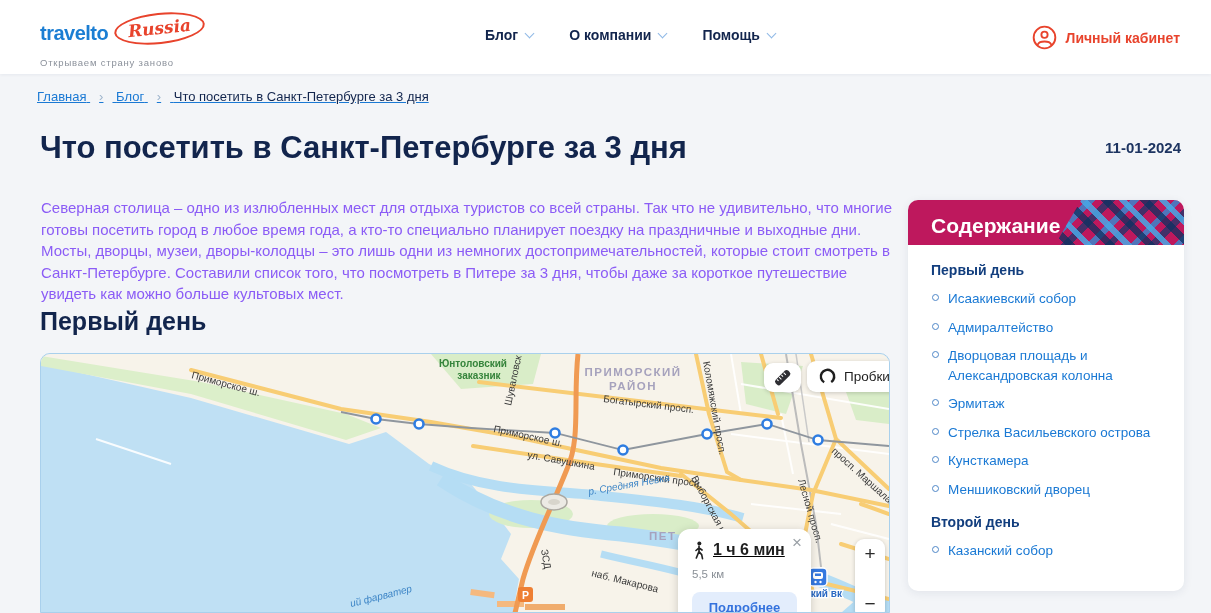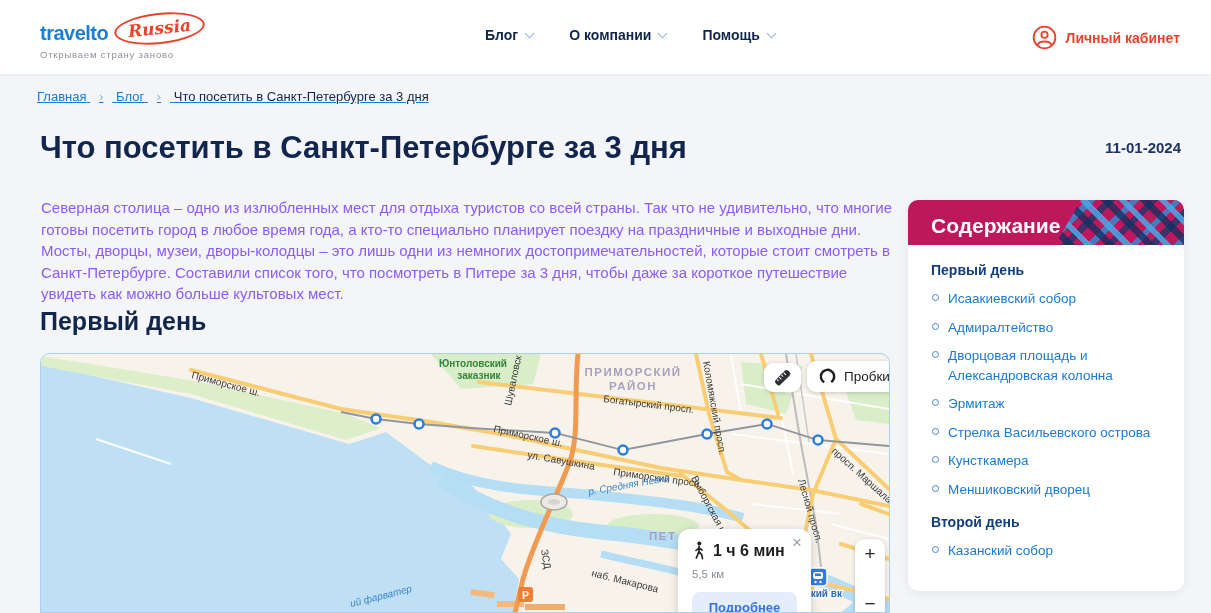--- a/index.html
+++ b/index.html
@@ -8,21 +8,21 @@
   #page { position:relative; width:1211px; height:613px; }
 
   
   .header { position:absolute; left:0; top:0; width:1211px; height:74px; background:#fff;
             box-shadow:0 1px 3px rgba(20,40,80,.06); }
   .logo { position:absolute; left:40px; top:13px; cursor:pointer; }
   .logo-main { font-size:20px; font-weight:800; color:#1b7ed3; letter-spacing:-.5px; line-height:30px; }
   .logo-russia { display:inline-block; font-family:"DejaVu Serif", serif; font-style:italic; font-weight:700;
                  color:#e8432c; font-size:17px; border:2px solid #e8432c; border-radius:50%;
                  padding:3px 12px 4px; transform:rotate(-6deg); margin-left:6px; vertical-align:6px; }
-  .logo-tagline { font-size:9.5px; color:#8b919b; letter-spacing:.8px; margin-top:1px; }
+  .logo-tagline { font-size:9.5px; color:#8b919b; letter-spacing:.8px; margin-top:9px; }
   .main-nav { position:absolute; left:485px; top:27px; display:flex; gap:36px; }
   .nav-item { font-size:14px; font-weight:700; color:#12254d; cursor:pointer; white-space:nowrap; }
   .chev { display:inline-block; width:7px; height:7px; border-right:1.8px solid #8fb9e6;
           border-bottom:1.8px solid #8fb9e6; transform:rotate(45deg); margin-left:8px; vertical-align:3px; }
   .account { position:absolute; right:31px; top:25px; display:flex; align-items:center; gap:9px; cursor:pointer; }
   .account-label { font-size:14px; font-weight:700; color:#e8432c; }
 
   
   .breadcrumb { position:absolute; left:37px; top:89px; font-size:13px; color:#1a79d4;text-decoration:underline; }
   .breadcrumb .sep { color:#9db4cc; margin:0 9px; font-size:13px; }
@@ -42,21 +42,21 @@
   .btn-ruler { left:683px; top:9px; width:37px; height:29px; }
   .btn-traffic { left:726px; top:7px; height:31px; padding:0 11px; gap:7px; }
   .btn-traffic span { font-size:13.5px; color:#1f1f1f; }
   .zoom-ctl { position:absolute; left:814px; top:185px; width:30px; height:80px; background:#fff;
               border-radius:9px; box-shadow:0 1px 4px rgba(0,0,0,.2); display:flex; flex-direction:column;
               align-items:center; justify-content:space-between; padding:6px 0; }
   .zoom-ctl div { font-size:19px; color:#2a2a2a; cursor:pointer; line-height:18px; }
   .route-popup { position:absolute; left:637px; top:175px; width:133px; background:#fff; border-radius:12px;
                  box-shadow:0 2px 10px rgba(0,0,0,.18); padding:12px 12px 12px 14px; }
   .route-close { position:absolute; top:4px; right:9px; font-size:17px; color:#9aa0a6; cursor:pointer; }
-  .route-main { display:flex; align-items:center; gap:7px; }
+  .route-main { display:flex; gap:7px;text-decoration:underline; }
   .route-time { font-size:16px; font-weight:700; color:#1f1f1f; white-space:nowrap; }
   .route-dist { font-size:11.5px; color:#8a9097; margin-top:8px; }
   .route-more { margin-top:12px; width:105px; height:30px; background:#e3edfc; color:#3472dd; font-size:13px;
                 font-weight:600; border:none; border-radius:8px; cursor:pointer; display:block; }
 
   
   .toc { position:absolute; left:908px; top:200px; width:276px; border-radius:10px;
          box-shadow:0 2px 10px rgba(20,40,80,.08); background:#fff; }
   .toc-head { position:relative; height:45px; background:#be185d; border-radius:10px 10px 0 0; overflow:hidden; }
   .toc-head-pattern { position:absolute; right:-26px; top:-24px; width:185px; height:120px;

